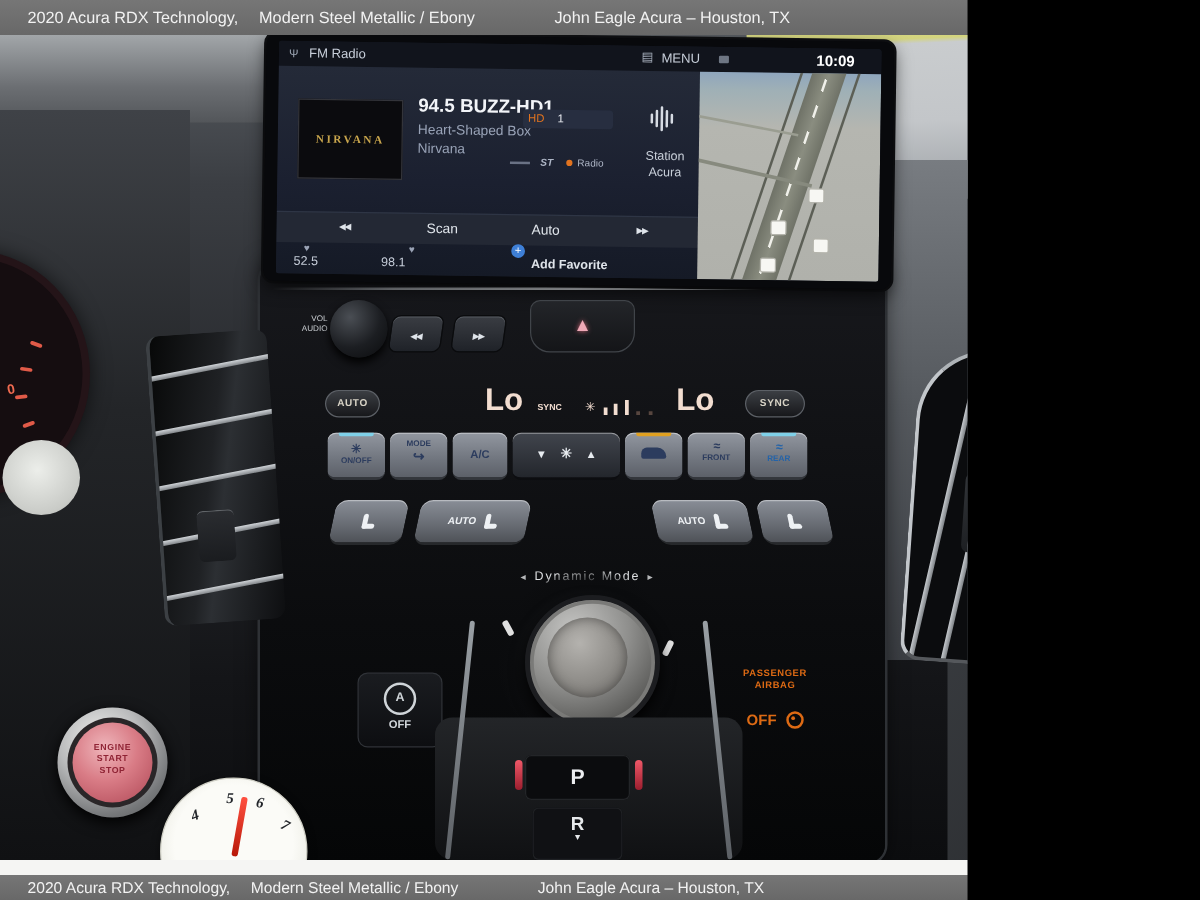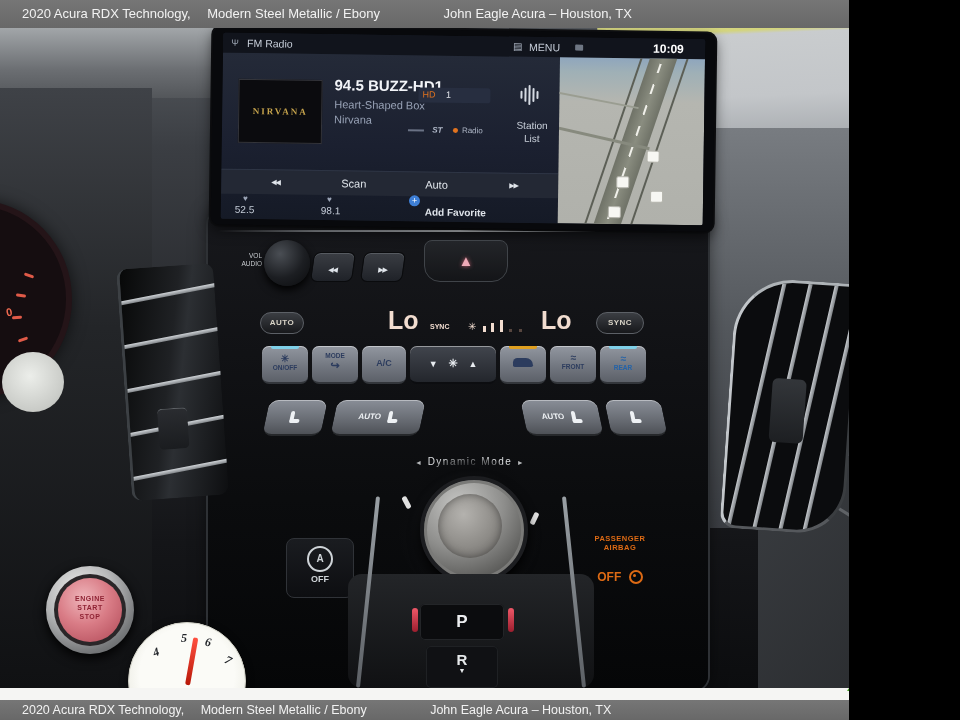--- a/index.html
+++ b/index.html
@@ -1,17 +1,17 @@
 <!DOCTYPE html>
 <html><head>
 <meta charset="utf-8">
 <style>
   html,body{margin:0;padding:0;background:#000;}
   body{font-family:"Liberation Sans",sans-serif;}
-  #app{position:relative;width:849px;height:720px;overflow:hidden;background:#0a0a0a;}
+  #app{position:relative;width:774px;height:720px;overflow:hidden;background:#0a0a0a;}
   .abs{position:absolute;}
 
   
   .bar{position:absolute;left:0;width:960px;background:linear-gradient(180deg,#767676,#686868);color:#f2f2f2;white-space:nowrap;}
   .bar-top{top:0;height:28px;line-height:28px;font-size:13px;}
   .bar-bottom{top:700px;height:20px;line-height:20px;font-size:12.5px;z-index:9;}
   .bar .t1{margin-left:22px;} .bar .t2{margin-left:13px;} .bar .t3{margin-left:60px;}
 
   
   .scene{position:absolute;top:28px;left:0;width:960px;height:660px;overflow:hidden;z-index:1;
@@ -151,35 +151,35 @@
           <span style="font-weight:bold;font-style:italic;">ST</span>
           <span style="display:inline-block;width:5px;height:5px;border-radius:50%;background:#e1731f;margin:0 2px 0 8px;vertical-align:middle;"></span>
           <span>Radio</span>
         </div>
 
         <div class="abs soundbars" style="left:298px;top:28px;">
           <span style="height:8px;"></span><span style="height:14px;"></span><span style="height:20px;"></span><span style="height:14px;"></span><span style="height:8px;"></span>
         </div>
         <div class="abs" style="left:284px;top:62px;width:52px;text-align:center;font-size:10px;color:#c9d0da;line-height:13px;">
           <div>Station</div>
-          <div>List</div>
+          <div>Acura</div>
         </div>
 
         <div class="transport">
           <span class="abs seg-glyph" style="left:50px;">◀◀</span>
           <span class="abs" style="left:120px;">Scan</span>
           <span class="abs" style="left:204px;">Auto</span>
           <span class="abs seg-glyph" style="left:288px;">▶▶</span>
         </div>
 
         <div class="abs" style="left:0;top:140px;width:337px;height:26px;">
           <span class="abs" style="left:22px;top:1px;font-size:8px;color:#9aa3b5;">♥</span>
           <span class="abs" style="left:14px;top:11px;font-size:10px;color:#c6cdd9;">52.5</span>
           <span class="abs" style="left:106px;top:1px;font-size:8px;color:#9aa3b5;">♥</span>
-          <span class="abs" style="left:100px;top:11px;font-size:10px;color:#c6cdd9;">98.1</span>
+          <span class="abs" style="left:84px;top:11px;font-size:10px;color:#c6cdd9;">98.1</span>
           <span class="abs" style="left:188px;top:0;width:11px;height:11px;border-radius:50%;background:#3e7fd6;color:#fff;font-size:9px;line-height:11px;text-align:center;">+</span>
           <span class="abs" style="left:204px;top:11px;font-size:10px;font-weight:bold;color:#dfe4ea;">Add Favorite</span>
         </div>
       </div>
 
       <div class="map">
         <div class="abs" style="left:58px;top:-22px;width:26px;height:244px;background:linear-gradient(90deg,#6f7267,#8a8d80 50%,#6f7267);transform:rotate(18deg);"></div>
         <div class="abs" style="left:69px;top:-22px;width:2px;height:244px;background:repeating-linear-gradient(180deg,#f0f0ea 0 10px,transparent 10px 22px);transform:rotate(18deg);"></div>
         <div class="abs" style="left:48px;top:-22px;width:2px;height:244px;background:#5c5f56;transform:rotate(18deg);"></div>
         <div class="abs" style="left:94px;top:-22px;width:2px;height:244px;background:#5c5f56;transform:rotate(18deg);"></div>

